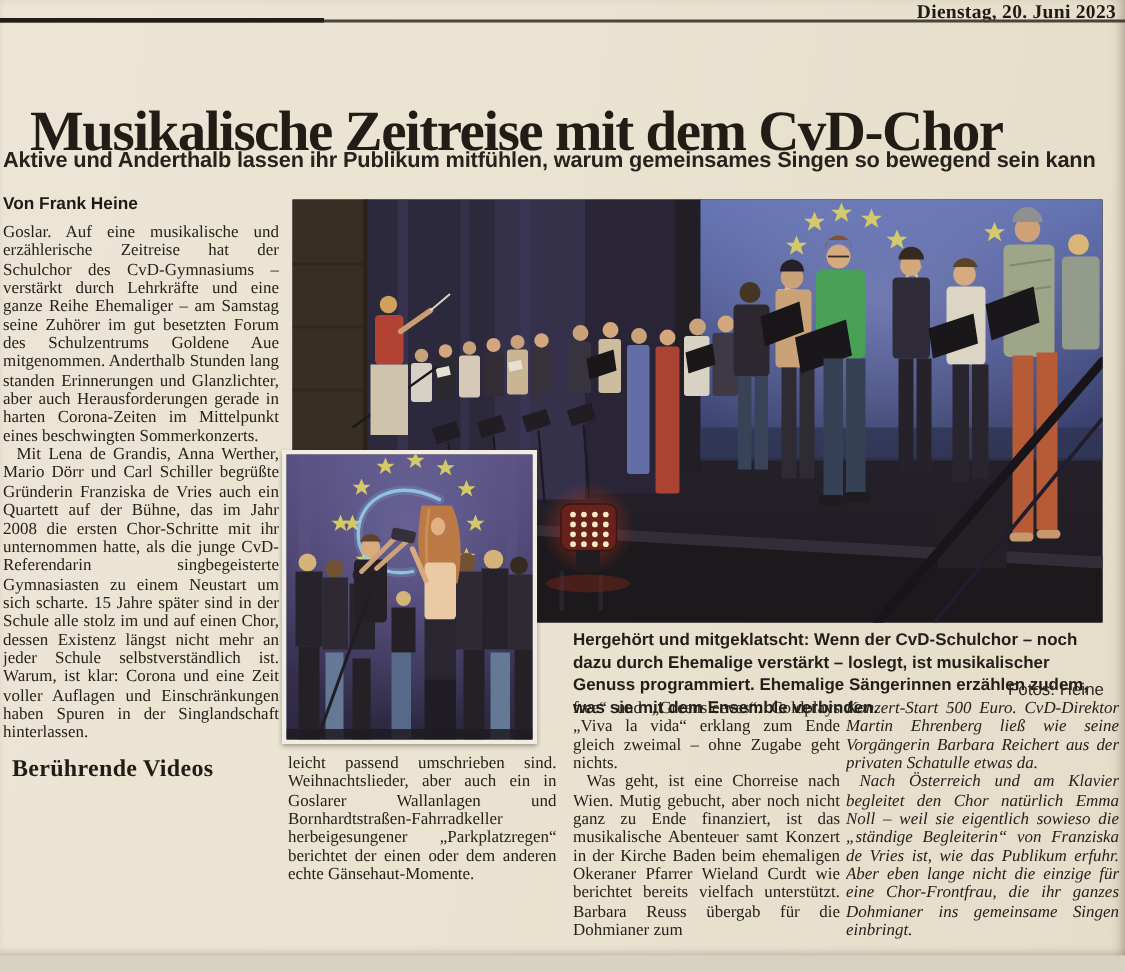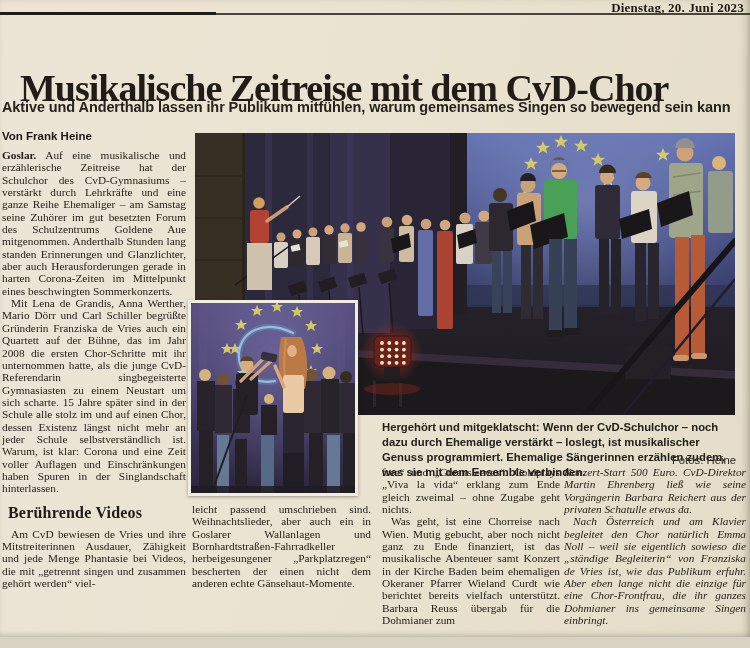--- a/index.html
+++ b/index.html
@@ -13,21 +13,21 @@
   .rule-top{position:absolute;left:0;top:13px;width:750px;height:2px;background:#4a443a;}
   .rule-top-thick{position:absolute;left:0;top:12px;width:216px;height:3px;background:#211d18;}
   .headline{position:absolute;left:20px;top:44px;width:748px;white-space:nowrap;
     font:bold 38px/1 "Liberation Serif",serif;color:#211c15;letter-spacing:-1px;}
   .subhead{position:absolute;left:2px;top:98px;width:740px;
     font:bold 14.5px/18px "Liberation Sans",sans-serif;color:#26231d;letter-spacing:-.1px;}
   .byline{position:absolute;left:2px;top:129px;font:bold 11.5px/14px "Liberation Sans",sans-serif;color:#1e1a15;}
   .col{position:absolute;font:11.3px/12.35px "Liberation Serif",serif;text-align:justify;color:#26211a;overflow:hidden;}
   .col p{margin:0;}
   .col p.ind{text-indent:9px;}
-  .lead-label{font-weight:bold;}
+  .lead-label{font-weight:normal;}
   #col1{left:2px;top:149px;width:184px;height:492px;}
   #col2{left:192px;top:503px;width:179px;height:138px;}
   #col3{left:382px;top:466px;width:178px;height:176px;}
   #col4{left:564px;top:466px;width:182px;height:176px;font-style:italic;}
   .section-heading{font:bold 16px/18px "Liberation Serif",serif;margin:9px 0 6px 6px;color:#211c15;letter-spacing:.2px;}
   .main-photo{position:absolute;left:195px;top:133px;width:540px;height:282px;background:#17141f;}
   .inset-photo{position:absolute;left:188px;top:300px;width:164px;height:190px;background:#2c2750;
     border:3px solid #f2ede1;box-shadow:0 1px 3px rgba(40,35,25,.4);}
   .main-photo svg,.inset-photo svg{display:block;}
   .caption{position:absolute;left:382px;top:420px;width:356px;height:47px;
@@ -45,21 +45,20 @@
   <div class="rule-top-thick"></div>
 
   <h1 class="headline">Musikalische Zeitreise mit dem CvD-Chor</h1>
   <div class="subhead">Aktive und Anderthalb lassen ihr Publikum mitfühlen, warum gemeinsames Singen so bewegend sein kann</div>
   <div class="byline">Von Frank Heine</div>
 
   <div class="col" id="col1">
     <p><span class="lead-label">Goslar.</span><span> Auf eine musikalische und erzählerische Zeitreise hat der Schulchor des CvD-Gymnasiums – verstärkt durch Lehrkräfte und eine ganze Reihe Ehemaliger – am Samstag seine Zuhörer im gut besetzten Forum des Schulzentrums Goldene Aue mitgenommen. Anderthalb Stunden lang standen Erinnerungen und Glanzlichter, aber auch Herausforderungen gerade in harten Corona-Zeiten im Mittelpunkt eines beschwingten Sommerkonzerts.</span></p>
     <p class="ind">Mit Lena de Grandis, Anna Werther, Mario Dörr und Carl Schiller begrüßte Gründerin Franziska de Vries auch ein Quartett auf der Bühne, das im Jahr 2008 die ersten Chor-Schritte mit ihr unternommen hatte, als die junge CvD-Referendarin singbegeisterte Gymnasiasten zu einem Neustart um sich scharte. 15 Jahre später sind in der Schule alle stolz im und auf einen Chor, dessen Existenz längst nicht mehr an jeder Schule selbstverständlich ist. Warum, ist klar: Corona und eine Zeit voller Auflagen und Einschränkungen haben Spuren in der Singlandschaft hinterlassen.</p>
     <h2 class="section-heading">Berührende Videos</h2>
-    <p class="ind">Am CvD bewiesen de Vries und ihre Mitstreiterinnen Ausdauer, Zähigkeit und jede Menge Phantasie bei Videos, die mit „getrennt singen und zusammen gehört werden“ viel-</p>
   </div>
 
   <div class="main-photo">
     <svg width="540" height="282" viewBox="0 0 540 282">
       <defs>
         <linearGradient id="bgDark" x1="0" y1="0" x2="0" y2="1">
           <stop offset="0" stop-color="#2e2a40"></stop>
             <stop offset="0.55" stop-color="#191624"></stop>
             <stop offset="1" stop-color="#100e16"></stop>
         </linearGradient>
@@ -334,21 +333,21 @@
       <rect width="164" height="190" fill="#d8c49c" opacity="0.07"></rect>
     </svg>
   </div>
 
   <div class="caption">
     <span>Hergehört und mitgeklatscht: Wenn der CvD-Schulchor – noch dazu durch Ehemalige verstärkt – loslegt, ist musikalischer Genuss programmiert. Ehemalige Sängerinnen erzählen zudem, was sie mit dem Ensemble verbinden.</span>
     <span class="credit">Fotos: Heine</span>
   </div>
 
   <div class="col" id="col2">
-    <p>leicht passend umschrieben sind. Weihnachtslieder, aber auch ein in Goslarer Wallanlagen und Bornhardtstraßen-Fahrradkeller herbeigesungener „Parkplatzregen“ bescherten der einen nicht dem anderen echte Gänsehaut-Momente.</p>
+    <p>leicht passend umschrieben sind. Weihnachtslieder, aber auch ein in Goslarer Wallanlagen und Bornhardtstraßen-Fahrradkeller herbeigesungener „Parkplatzregen“ berichtet der einen oder dem anderen echte Gänsehaut-Momente.</p>
   </div>
 
   <div class="col" id="col3">
     <p>free“ und „Greensleeves“. Coldplays „Viva la vida“ erklang zum Ende gleich zweimal – ohne Zugabe geht nichts.</p>
     <p class="ind">Was geht, ist eine Chorreise nach Wien. Mutig gebucht, aber noch nicht ganz zu Ende finanziert, ist das musikalische Abenteuer samt Konzert in der Kirche Baden beim ehemaligen Okeraner Pfarrer Wieland Curdt wie berichtet bereits vielfach unterstützt. Barbara Reuss übergab für die Dohmianer zum</p>
   </div>
 
   <div class="col" id="col4">
     <p>Konzert-Start 500 Euro. CvD-Direktor Martin Ehrenberg ließ wie seine Vorgängerin Barbara Reichert aus der privaten Schatulle etwas da.</p>
     <p class="ind">Nach Österreich und am Klavier begleitet den Chor natürlich Emma Noll – weil sie eigentlich sowieso die „ständige Begleiterin“ von Franziska de Vries ist, wie das Publikum erfuhr. Aber eben lange nicht die einzige für eine Chor-Frontfrau, die ihr ganzes Dohmianer ins gemeinsame Singen einbringt.</p>

